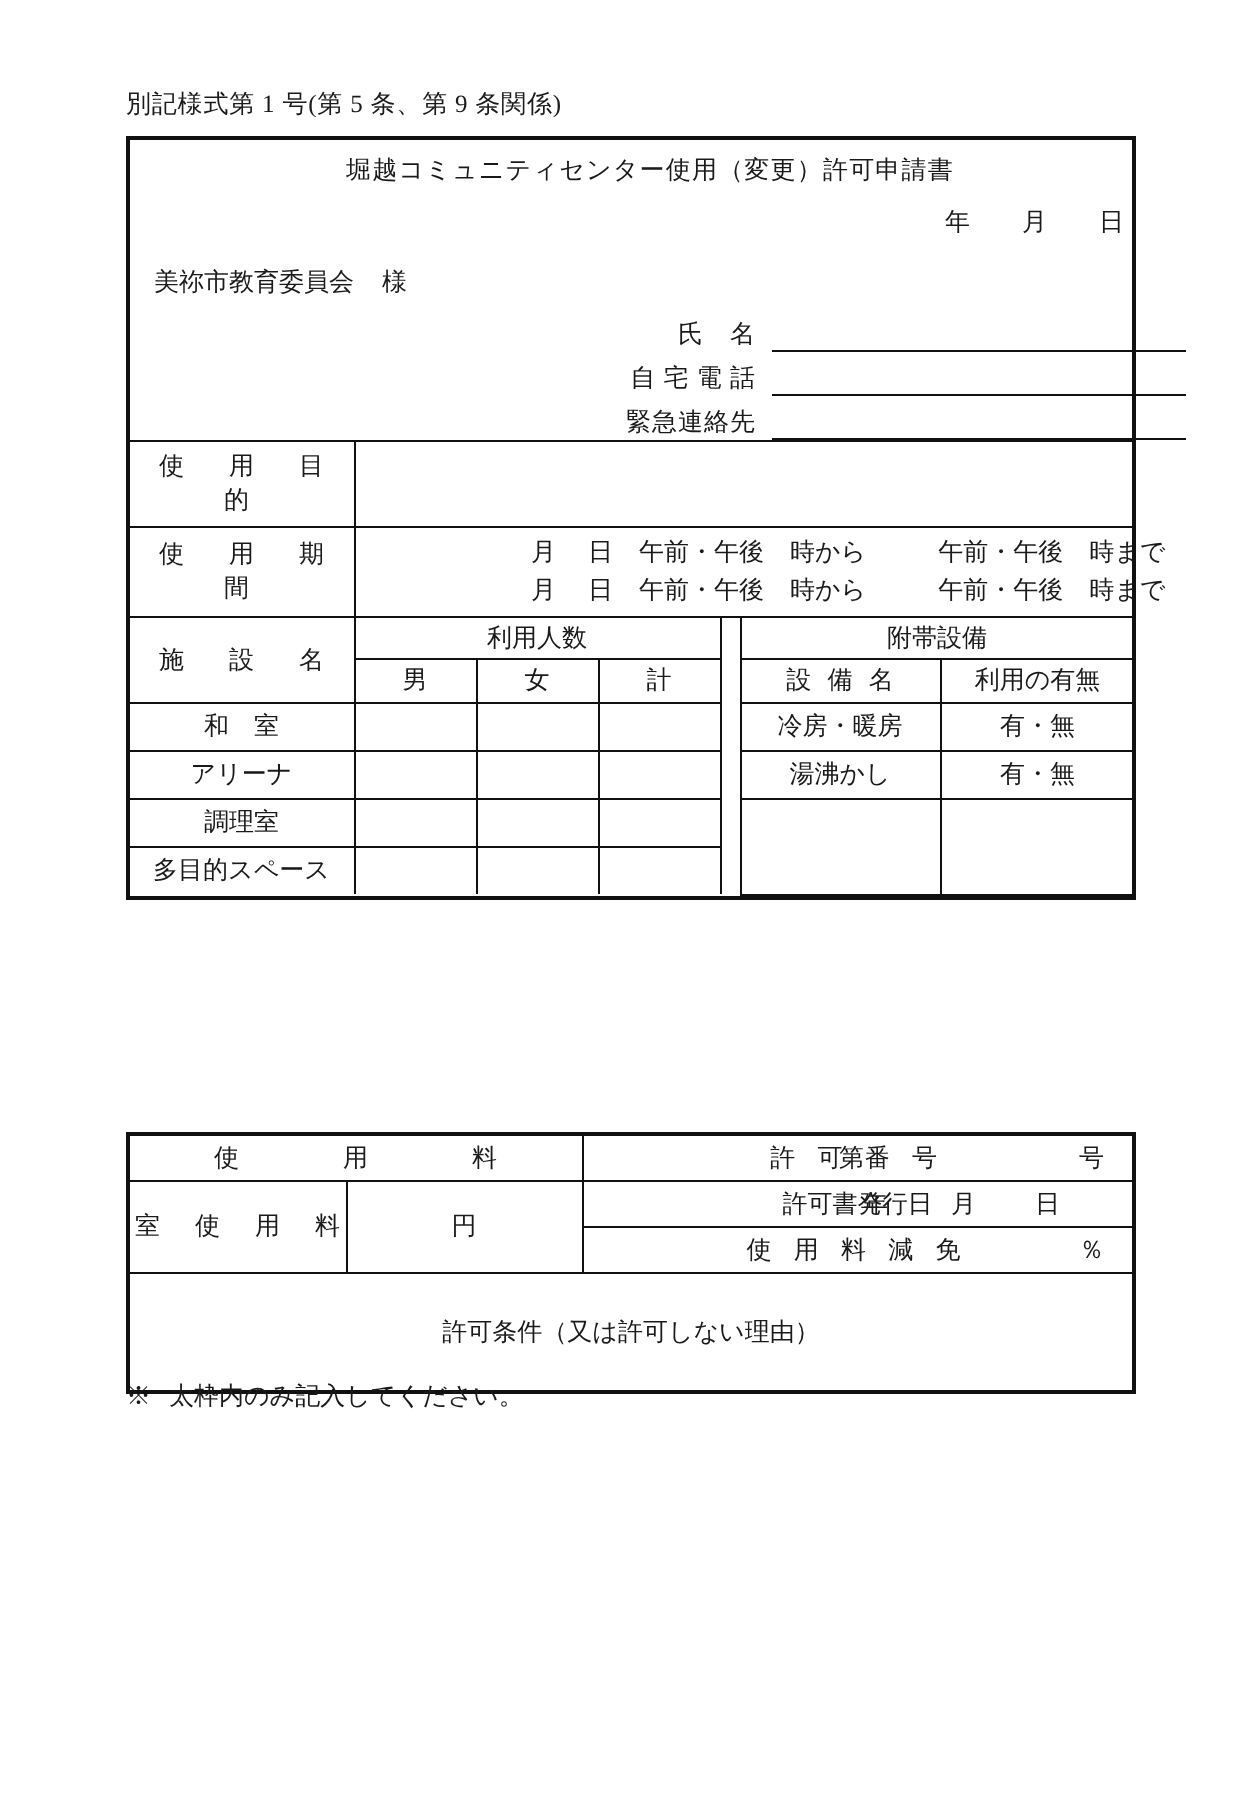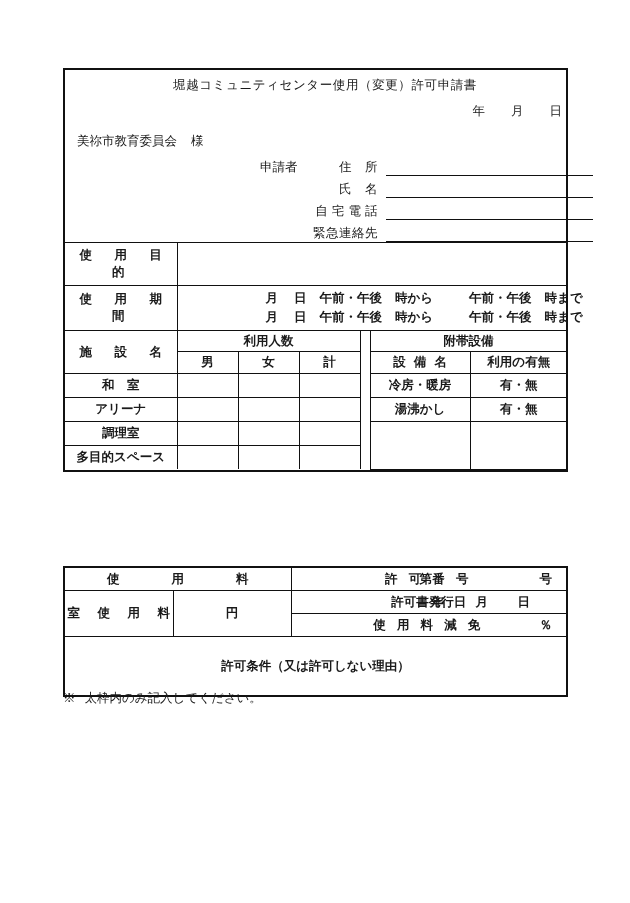--- a/index.html
+++ b/index.html
@@ -111,21 +111,21 @@
 
   
   table.grid {
     border-collapse: collapse;
     width: 100%;
     table-layout: fixed;
     font-size: 12.5px;
   }
   table.grid td, table.grid th {
     border: 1px solid #111;
-    font-weight: bold;
+    font-weight: normal;
     padding: 0;
     text-align: center;
     vertical-align: middle;
   }
   .no-left  { border-left: 0 !important; }
   .no-right { border-right: 0 !important; }
   .no-top   { border-top: 0 !important; }
   .no-bottom{ border-bottom: 0 !important; }
 
   .spacer-col {
@@ -223,39 +223,35 @@
     font-size: 12.5px;
     white-space: nowrap;
   }
   .note .sp { display: inline-block; width: 9px; }
 </style>
 </head>
 <body>
 
 <div class="page">
 
+  <div class="form-no">別記様式第 1 号(第 5 条、第 9 条関係)</div>
 
   <div class="frame-main">
 
     <div class="title">堀越コミュニティセンター使用（変更）許可申請書</div>
 
     <div class="date-line">
       <span>年</span><span class="gap"></span><span>月</span><span class="gap"></span><span>日</span>
     </div>
 
     <div class="addressee">
       <span>美祢市教育委員会</span><span class="sp"></span><span>様</span>
     </div>
 
     <div class="applicant">
-      <div class="app-row">
-        <span class="app-prefix">申請者</span>
-        <span class="app-label">住　所</span>
-        <span class="app-rule"></span>
-      </div>
       <div class="app-row">
         <span class="app-prefix"></span>
         <span class="app-label">氏　名</span>
         <span class="app-rule"></span>
       </div>
       <div class="app-row">
         <span class="app-prefix"></span>
         <span class="app-label">自 宅 電 話</span>
         <span class="app-rule"></span>
       </div>

